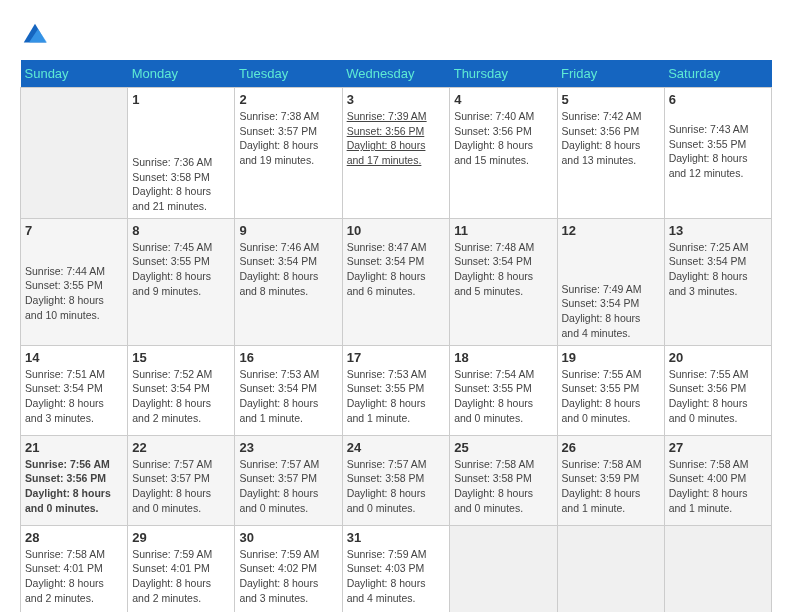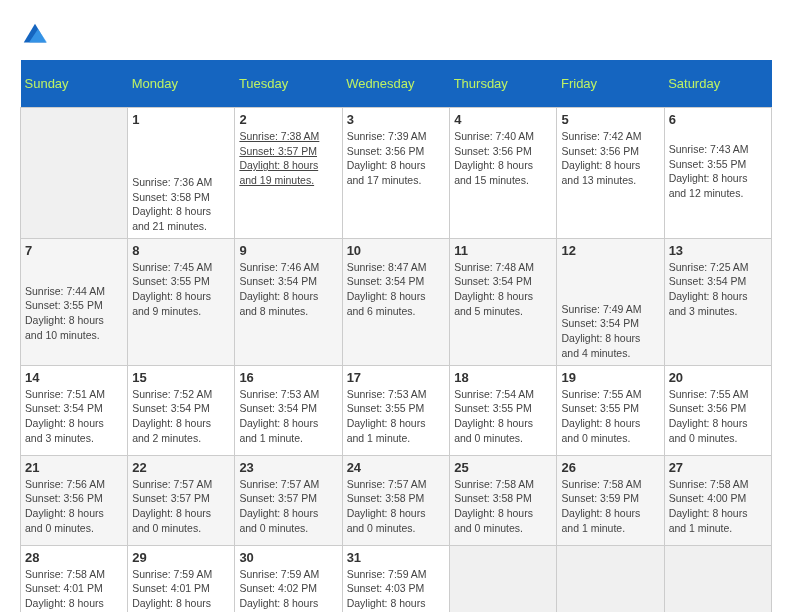--- a/index.html
+++ b/index.html
@@ -52,22 +52,22 @@
       font-size: 14px;
       color: #555;
     }
     table {
       width: 100%;
       border-collapse: collapse;
       font-size: 11px;
     }
     thead th {
       background-color: #1565c0;
-      color: #bef264;
-      padding: 16px 4px;
+      color: #5eead4;
+      padding: 6px 4px;
       text-align: left;
       font-size: 13px;
       font-weight: normal;
     }
     tbody td {
       border: 1px solid #ccc;
       vertical-align: top;
       padding: 4px;
       width: 108px;
       height: 90px;
@@ -134,28 +134,28 @@
         <td class="empty-cell"></td>
         <td>
           <span class="day-number">1</span>
           <div class="day-info" style="white-space: pre-line; margin-top: 48px;">Sunrise: 7:36 AM
 Sunset: 3:58 PM
 Daylight: 8 hours
 and 21 minutes.</div>
         </td>
         <td>
           <span class="day-number">2</span>
-          <div class="day-info" style="white-space: pre-line; text-decoration: underline;">Sunrise: 7:38 AM
+          <div class="day-info" style="white-space: pre-line;">Sunrise: 7:38 AM
 Sunset: 3:57 PM
 Daylight: 8 hours
 and 19 minutes.</div>
         </td>
         <td>
           <span class="day-number">3</span>
-          <div class="day-info" style="white-space: pre-line;">Sunrise: 7:39 AM
+          <div class="day-info" style="white-space: pre-line; text-decoration: underline;">Sunrise: 7:39 AM
 Sunset: 3:56 PM
 Daylight: 8 hours
 and 17 minutes.</div>
         </td>
         <td>
           <span class="day-number">4</span>
           <div class="day-info" style="white-space: pre-line;">Sunrise: 7:40 AM
 Sunset: 3:56 PM
 Daylight: 8 hours
 and 15 minutes.</div>
@@ -273,21 +273,21 @@
           <span class="day-number">20</span>
           <div class="day-info" style="white-space: pre-line;">Sunrise: 7:55 AM
 Sunset: 3:56 PM
 Daylight: 8 hours
 and 0 minutes.</div>
         </td>
       </tr>
       <tr>
         <td>
           <span class="day-number">21</span>
-          <div class="day-info" style="white-space: pre-line;">Sunrise: 7:56 AM
+          <div class="day-info" style="white-space: pre-line; font-weight: bold;">Sunrise: 7:56 AM
 Sunset: 3:56 PM
 Daylight: 8 hours
 and 0 minutes.</div>
         </td>
         <td>
           <span class="day-number">22</span>
           <div class="day-info" style="white-space: pre-line;">Sunrise: 7:57 AM
 Sunset: 3:57 PM
 Daylight: 8 hours
 and 0 minutes.</div>

